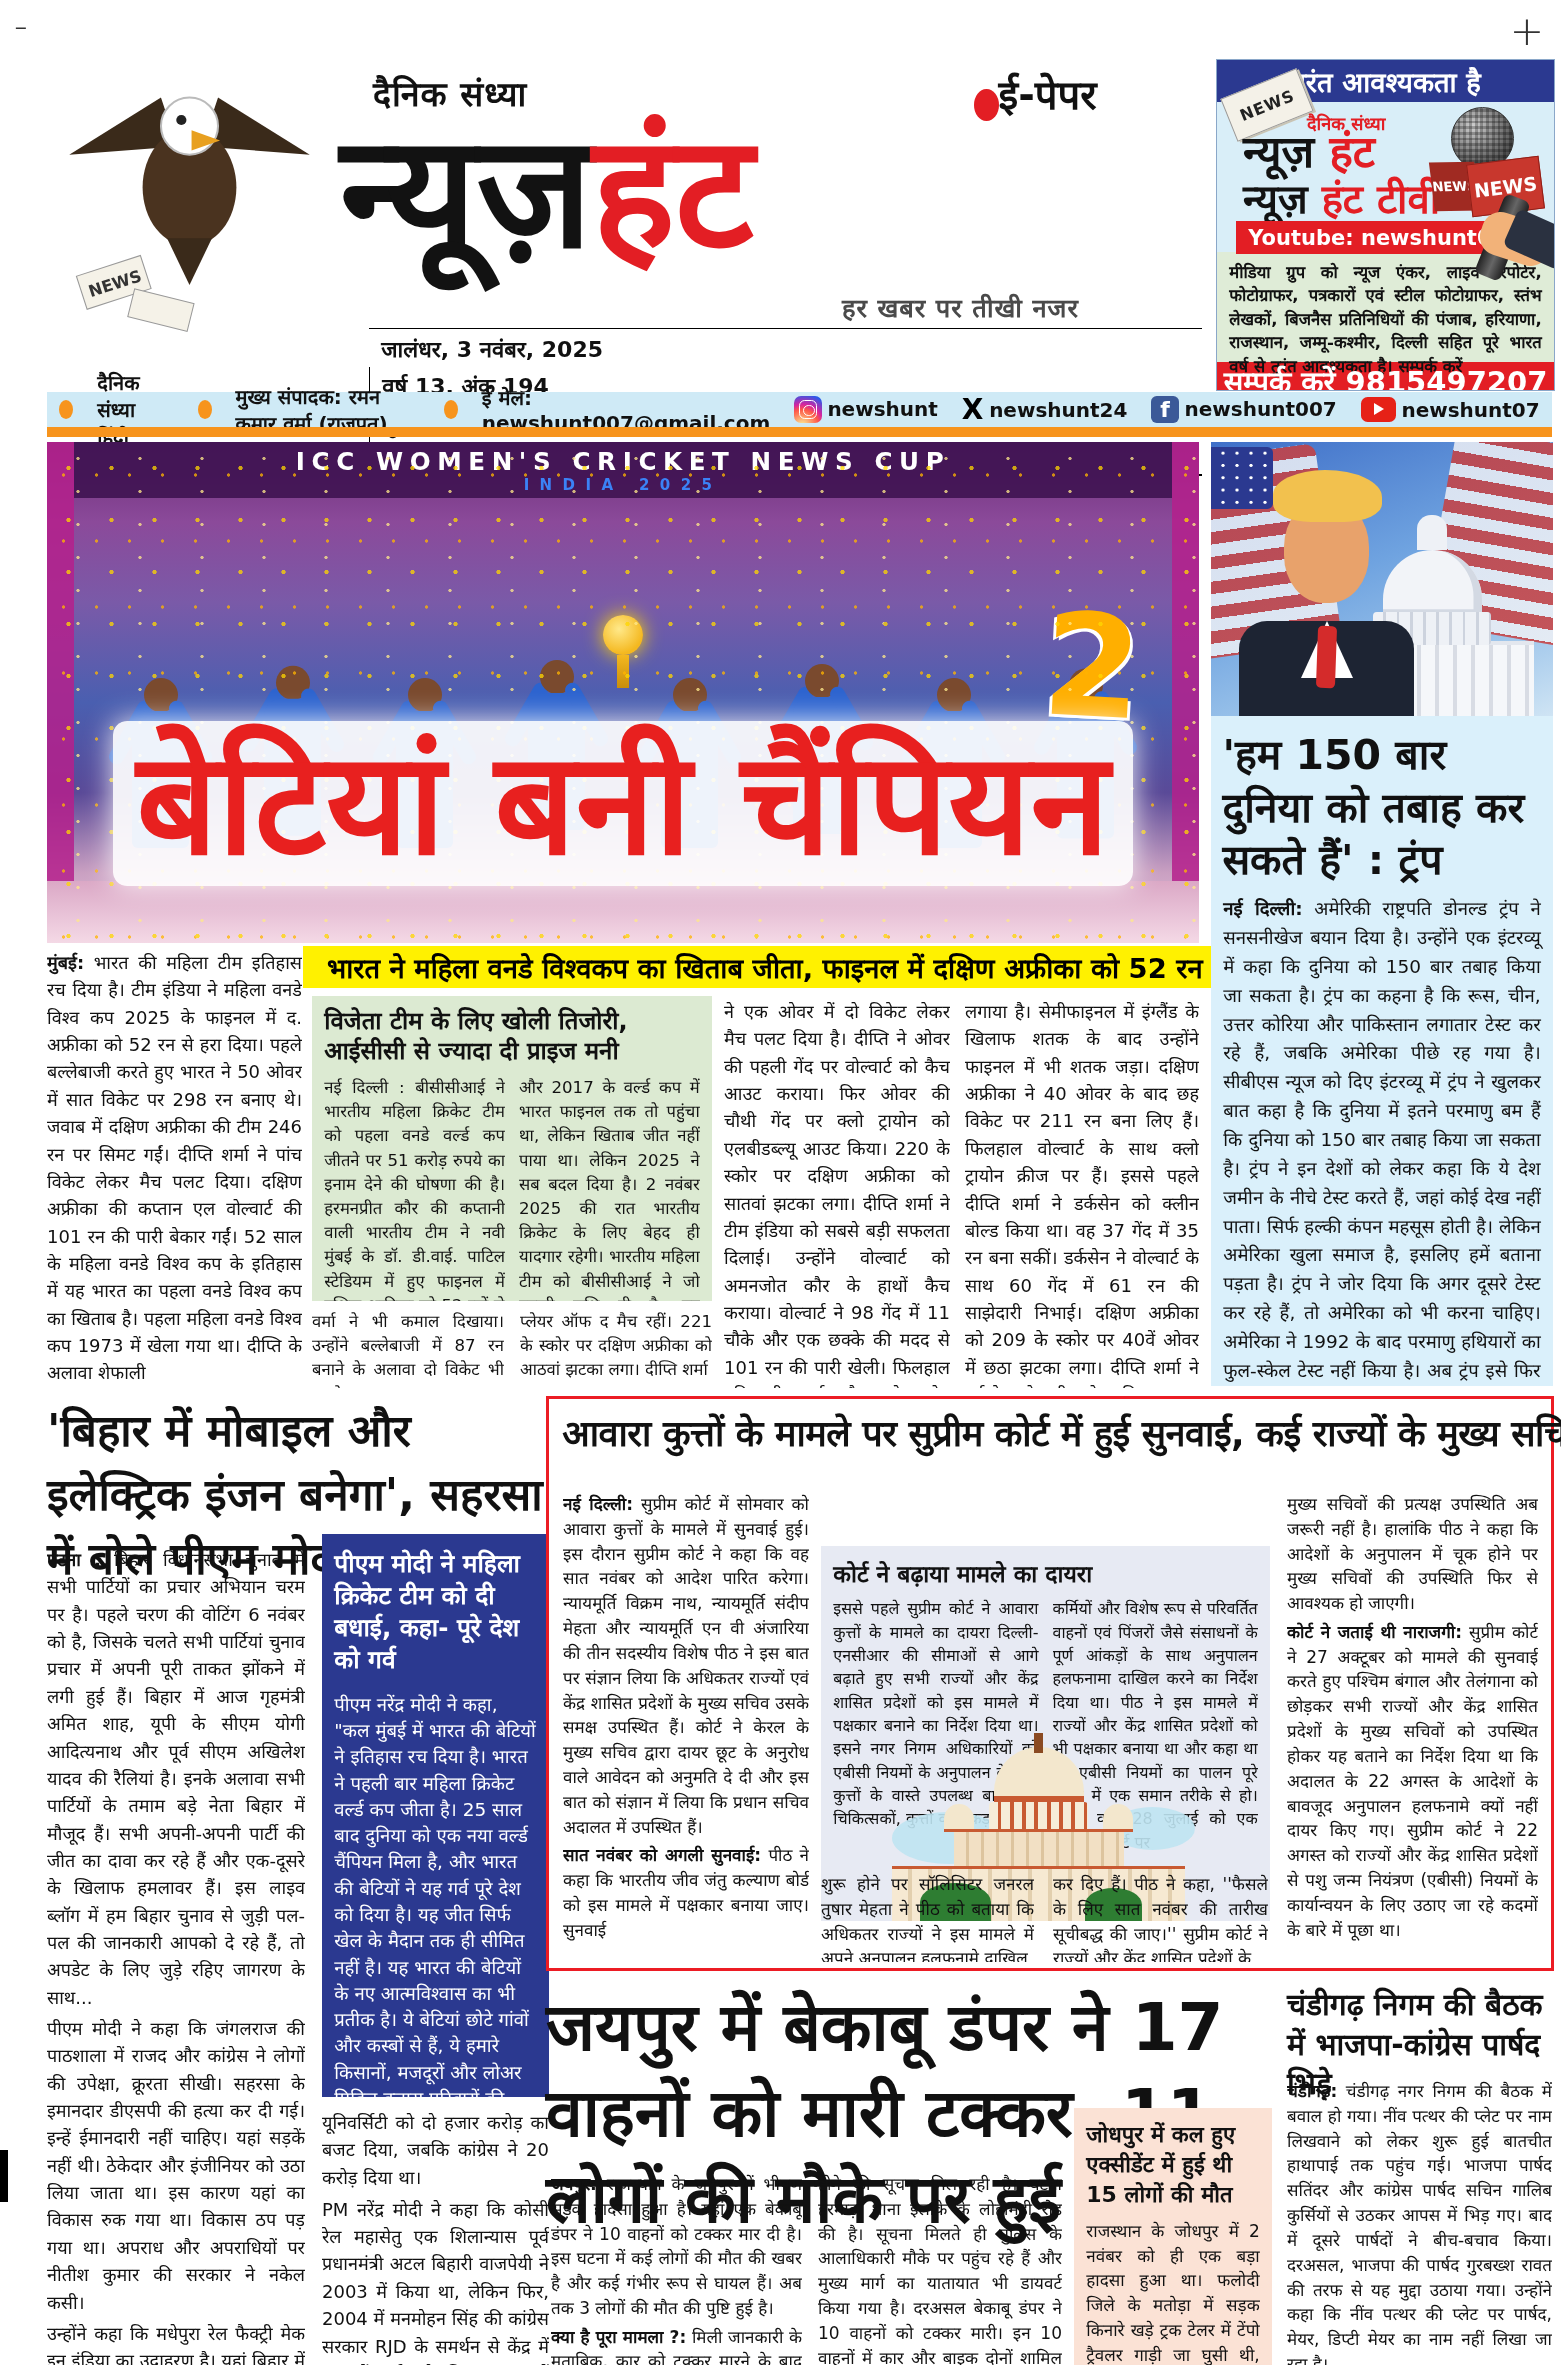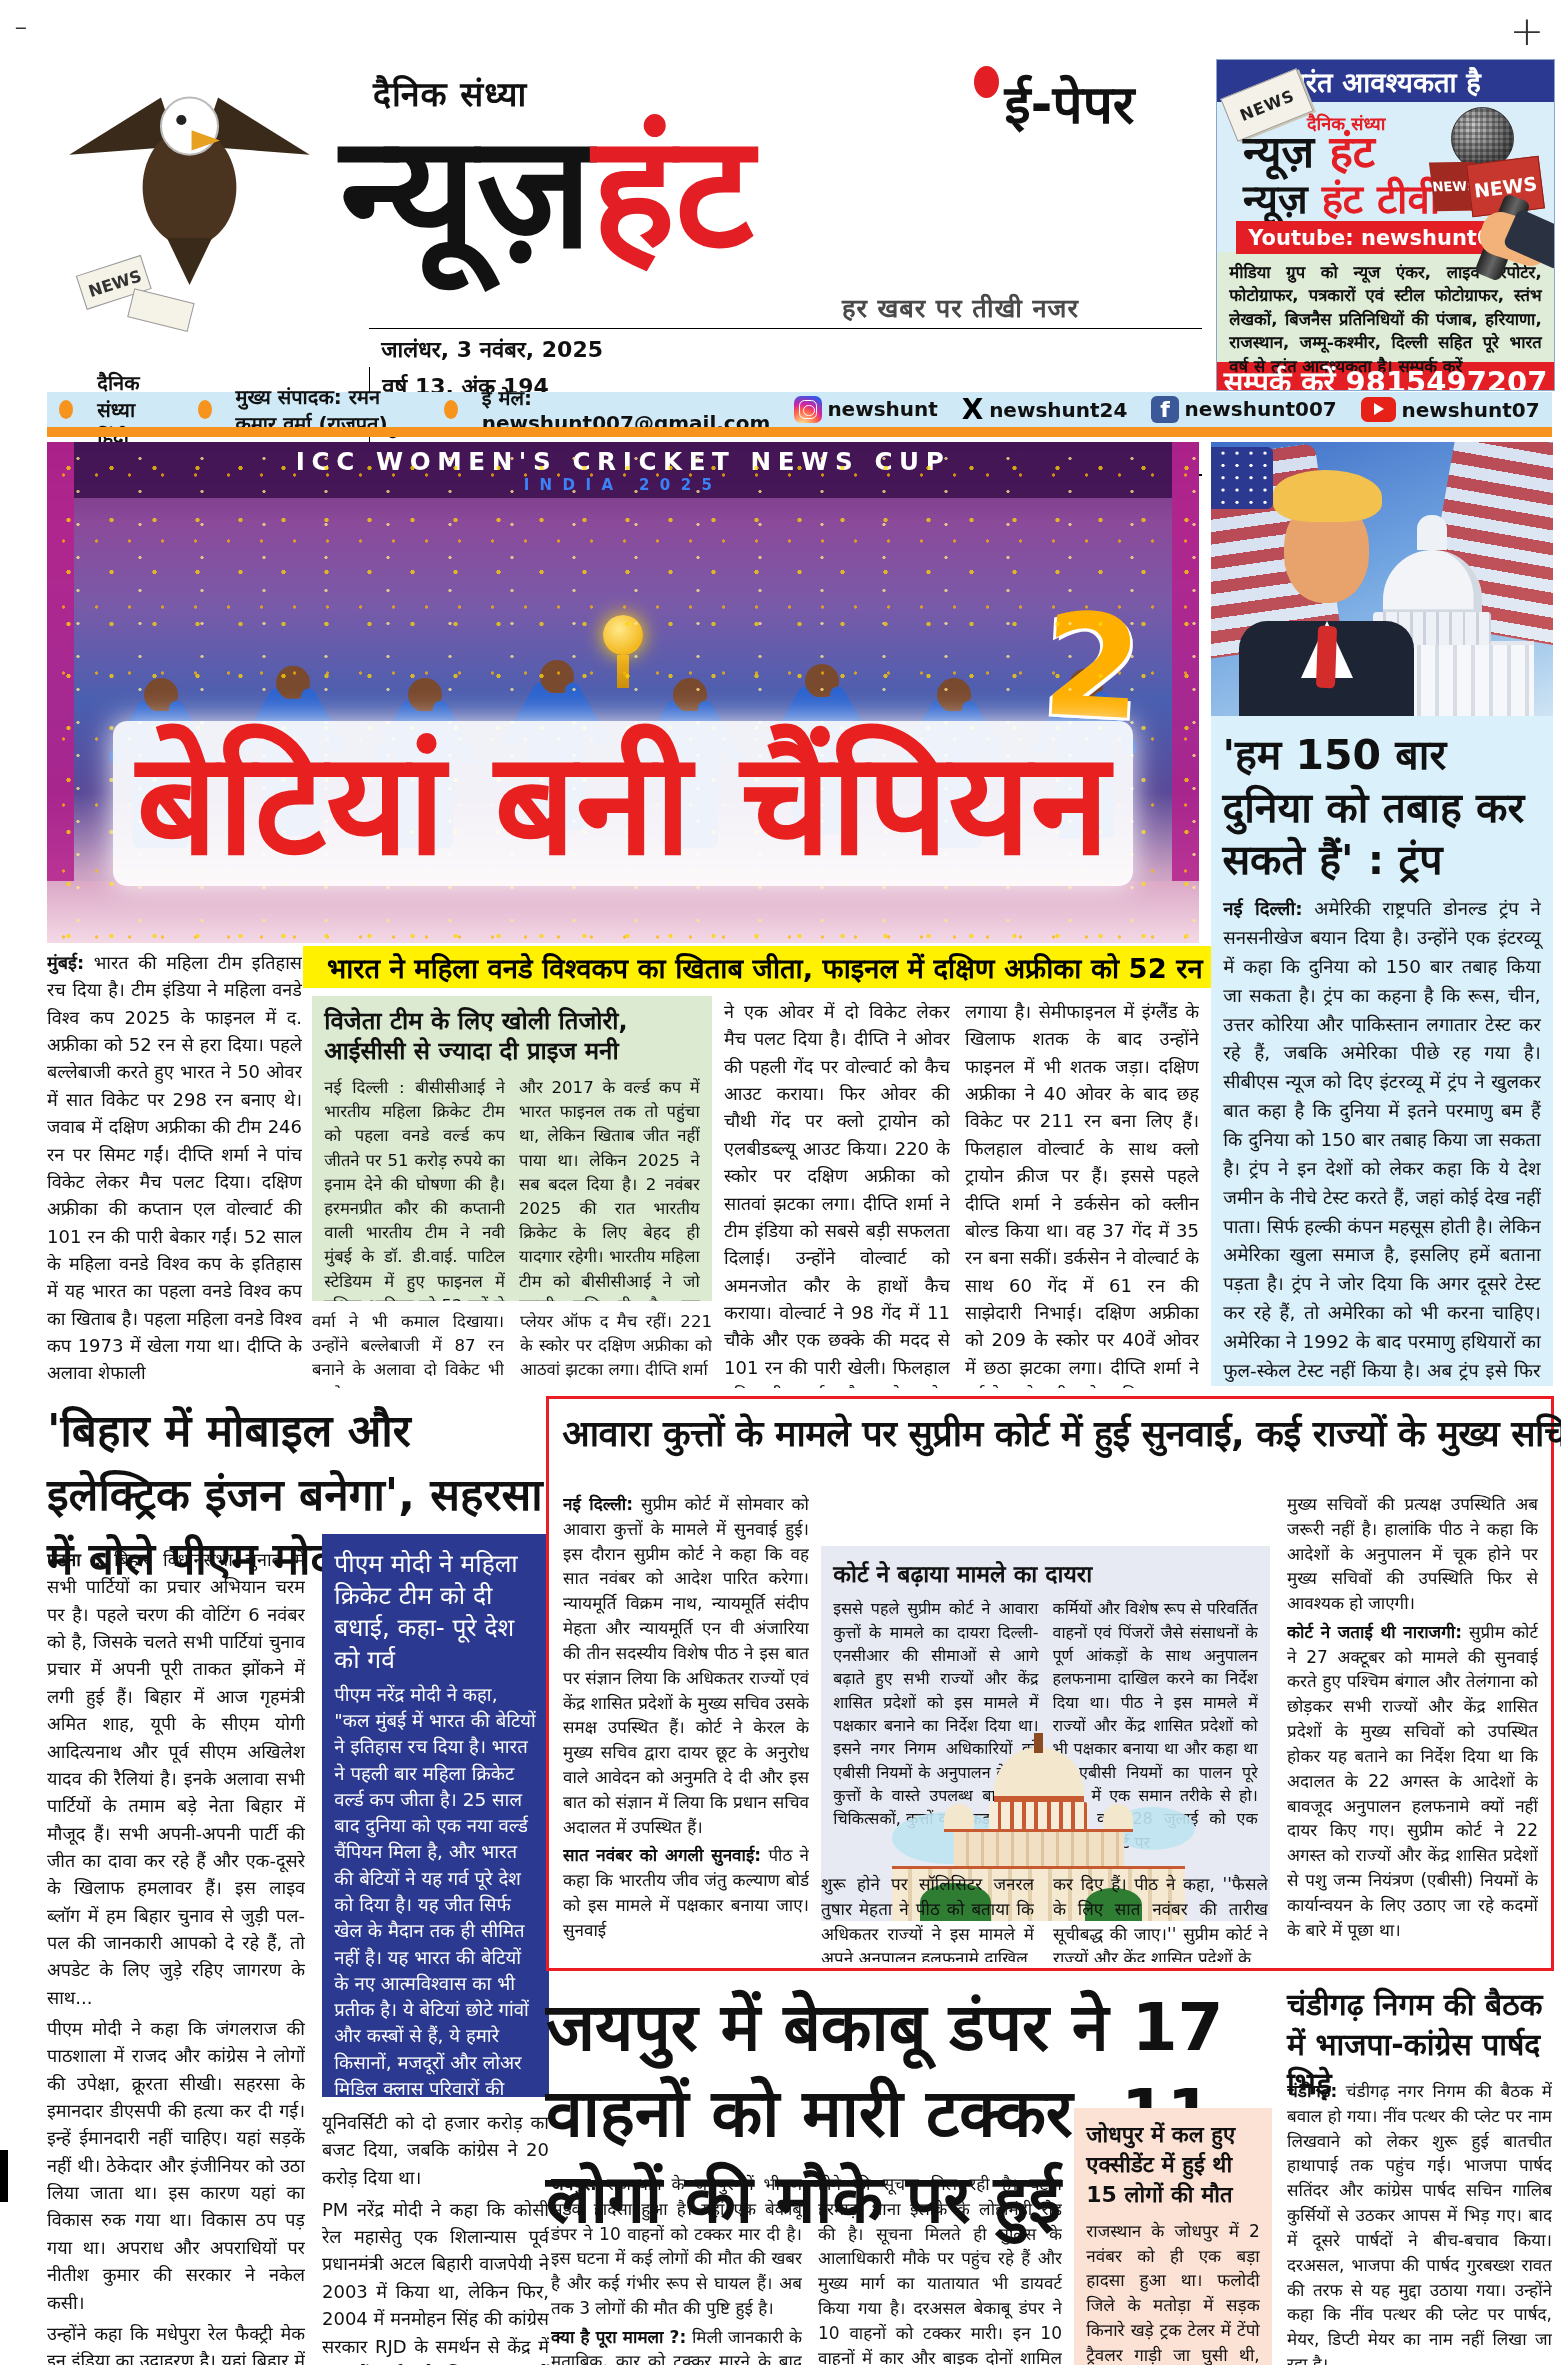--- a/index.html
+++ b/index.html
@@ -7,21 +7,21 @@
        font-family:"DejaVu Sans", sans-serif;color:#111;overflow:hidden;}
   .abs{position:absolute;}
   .bold{font-weight:bold;}
   
   .mark{color:#333;font-weight:300;}
   
   .edition{font-size:34px;font-weight:bold;letter-spacing:0.9px;}
   .mast-title{font-size:156px;font-weight:bold;line-height:1;white-space:nowrap;}
   .mast-black{color:#121212;}
   .mast-red{color:#e31e24;}
-  .epaper{font-size:53px;font-weight:bold;display:flex;align-items:flex-start;gap:6px;}
+  .epaper{font-size:40px;font-weight:bold;display:flex;align-items:flex-end;gap:0;}
   .reddot{width:24.6px;height:32px;background:#e31e24;border-radius:50%;}
   .tagline{font-size:25.5px;font-weight:bold;color:#4a4a4a;letter-spacing:0.9px;}
   .dateline{display:flex;align-items:stretch;border-top:1.9px solid #000;border-bottom:2.8px solid #000;
             font-size:22px;font-weight:bold;background:#fff;}
   .dateline .dl{padding:3.8px 12.3px;display:flex;align-items:center;}
   .dateline .sep{border-left:1.4px solid #000;}
   
   .ad{border:1.4px solid #8aa7c9;background:#d9eef8;overflow:hidden;}
   .ad-head{height:42px;background:#2b3990;color:#fff;font-size:27.4px;font-weight:bold;
            display:flex;align-items:center;justify-content:center;position:relative;}
@@ -106,21 +106,21 @@
   .t-h1{font-size:41px;font-weight:bold;line-height:1.28;padding:13.2px 11.4px 4.7px;}
   .t-body{font-size:18.5px;line-height:1.56;padding:3.8px 12.3px;text-align:justify;}
   
   .col{font-size:18px;line-height:1.52;text-align:justify;overflow:hidden;}
   .col-s{font-size:16.6px;line-height:1.46;text-align:justify;overflow:hidden;}
   .gbox{background:#dcead2;padding:10.4px 12.3px;overflow:hidden;}
   .gbox-title{font-size:24px;font-weight:bold;line-height:1.25;margin-bottom:9.5px;}
   .twocol{display:flex;gap:14px;}
   .twocol>div{flex:1;}
   .bluebox{background:#2b3990;color:#fff;padding:14px 12.3px;overflow:hidden;}
-  .bluebox .bt{font-size:24.6px;font-weight:normal;line-height:1.3;margin-bottom:6px;}
+  .bluebox .bt{font-size:24.6px;font-weight:bold;line-height:1.3;margin-bottom:16px;}
   .bluebox .bb{font-size:18.5px;line-height:1.42;}
   .redbox{border:3.3px solid #ec1c24;background:#fff;}
   .graybox{background:#e7eaf3;padding:10.4px 12.3px;overflow:hidden;position:relative;}
   .graybox .gt{font-size:23px;font-weight:bold;margin-bottom:8.5px;}
   .peach{background:#fbe2d5;padding:12.3px 12.3px;overflow:hidden;}
   .peach .pt{font-size:22px;font-weight:bold;line-height:1.35;margin-bottom:9.5px;}
   
   .sc{position:absolute;}
   .sc-sky1{position:absolute;width:114px;height:52px;border-radius:50%;background:#bfe4f2;opacity:.9;}
   .sc-base{position:absolute;bottom:0;left:0;width:293px;height:52px;background:repeating-linear-gradient(90deg,#f6e9d2 0 16px,#e2cfae 16px 20px);border-top:3.8px solid #c85a32;}

